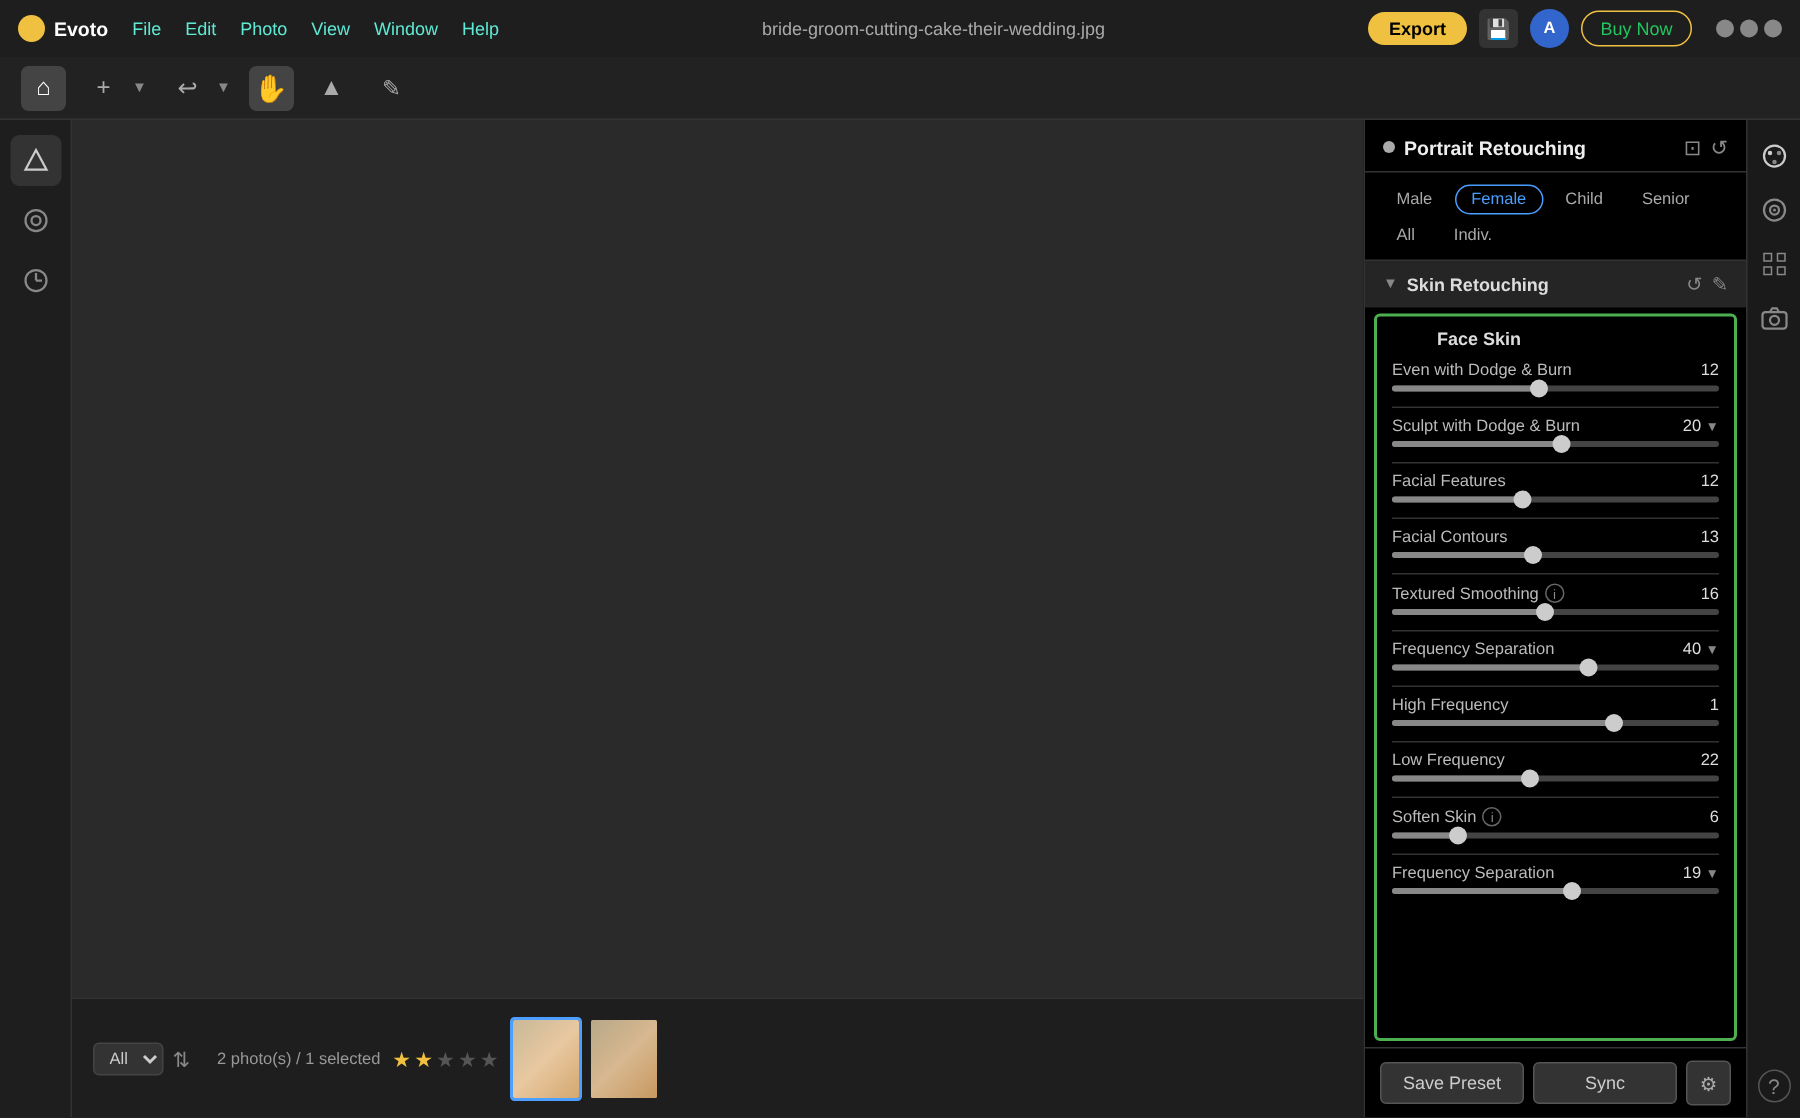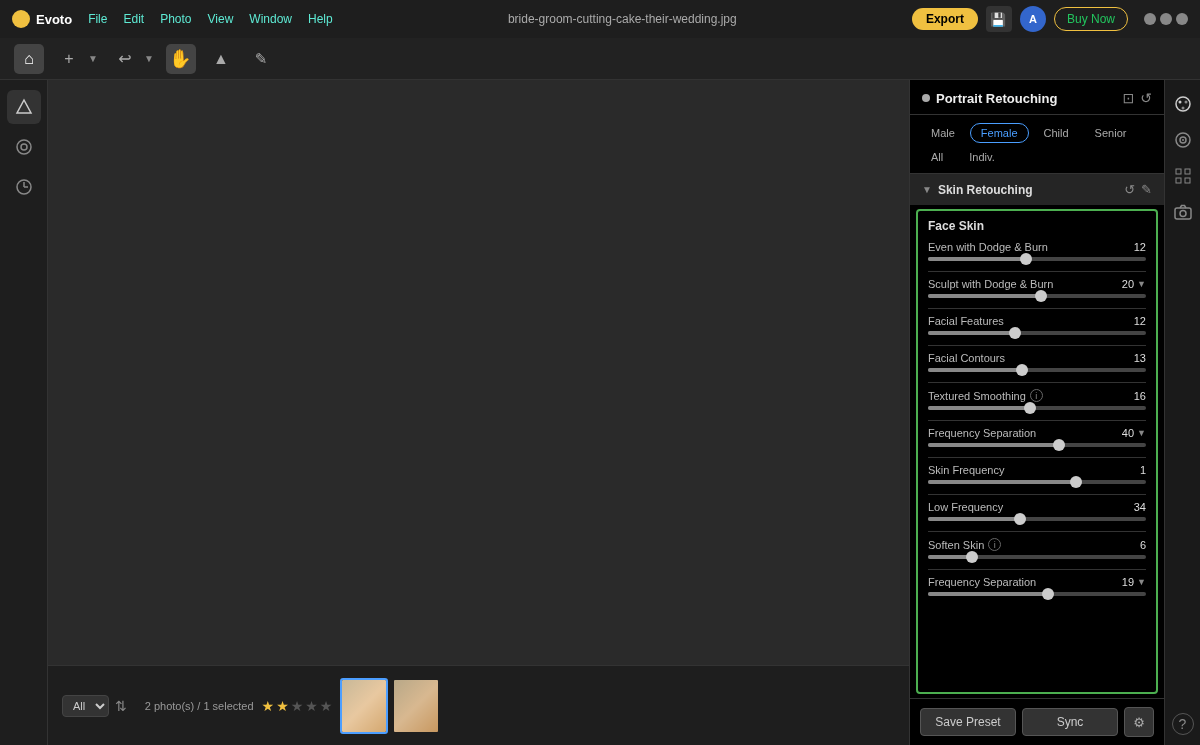--- a/index.html
+++ b/index.html
@@ -357,20 +357,21 @@
     }
     .skin-retouching-box::-webkit-scrollbar { width: 4px; }
     .skin-retouching-box::-webkit-scrollbar-track { background: #1e1e1e; }
     .skin-retouching-box::-webkit-scrollbar-thumb { background: #555; border-radius: 2px; }
 
     .sub-section-label {
       color: #ddd;
       font-size: 12px;
       font-weight: 600;
       padding: 8px 10px 4px;
+      margin-left: 30px;
     }
 
     .slider-row {
       padding: 4px 10px 6px;
     }
     .slider-row-header {
       display: flex;
       align-items: center;
       justify-content: space-between;
       margin-bottom: 4px;
@@ -751,40 +752,40 @@
         <div class="slider-track">
           <div class="slider-fill" style="width:60%;"></div>
           <div class="slider-thumb" style="left:60%;"></div>
         </div>
       </div>
       <div class="slider-divider"></div>
 
       <div class="slider-row">
         <div class="slider-row-header">
           <div class="slider-label">
-            <span>Skin Frequency</span>
+            <span>High Frequency</span>
           </div>
           <div class="slider-value">
             <span>1</span>
           </div>
         </div>
         <div class="slider-track">
           <div class="slider-fill" style="width:68%;"></div>
           <div class="slider-thumb" style="left:68%;"></div>
         </div>
       </div>
       <div class="slider-divider"></div>
 
       <div class="slider-row">
         <div class="slider-row-header">
           <div class="slider-label">
             <span>Low Frequency</span>
           </div>
           <div class="slider-value">
-            <span>34</span>
+            <span>22</span>
           </div>
         </div>
         <div class="slider-track">
           <div class="slider-fill" style="width:42%;"></div>
           <div class="slider-thumb" style="left:42%;"></div>
         </div>
       </div>
       <div class="slider-divider"></div>
 
       <div class="slider-row">

